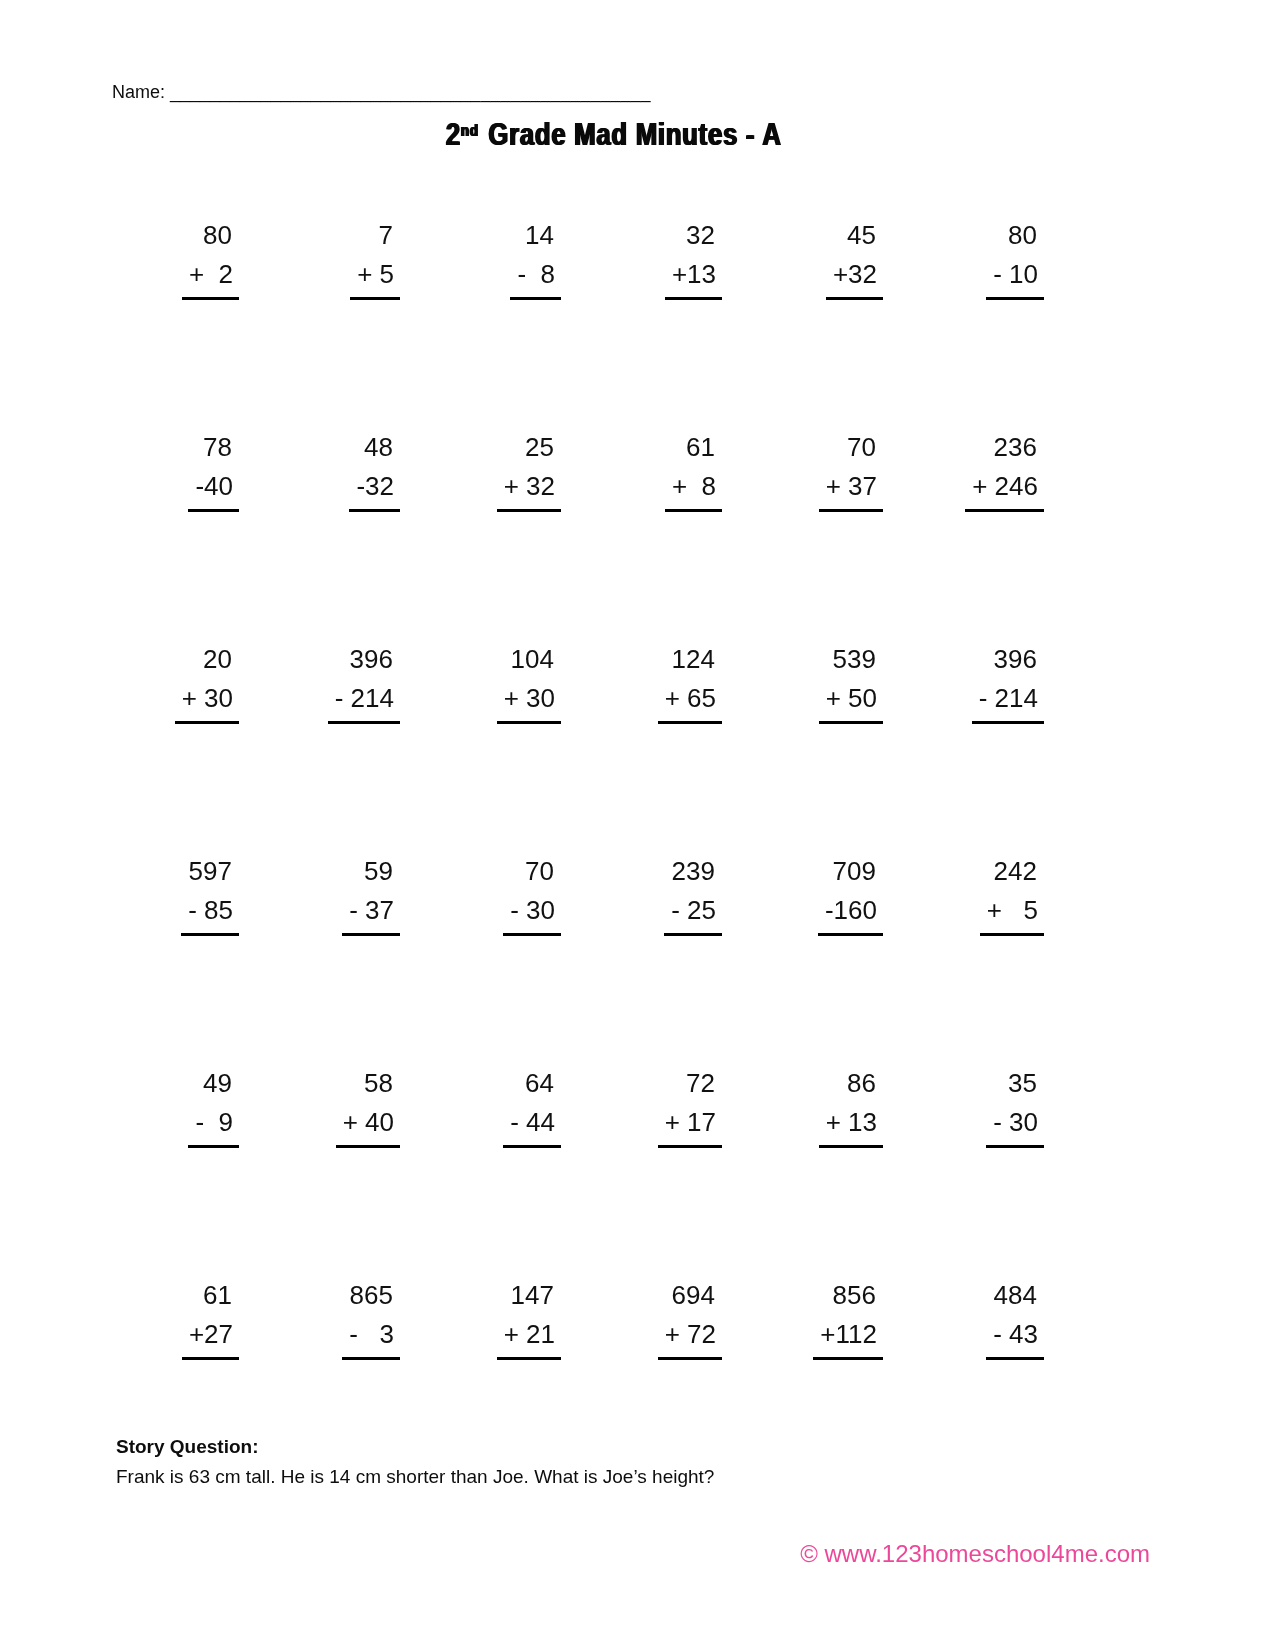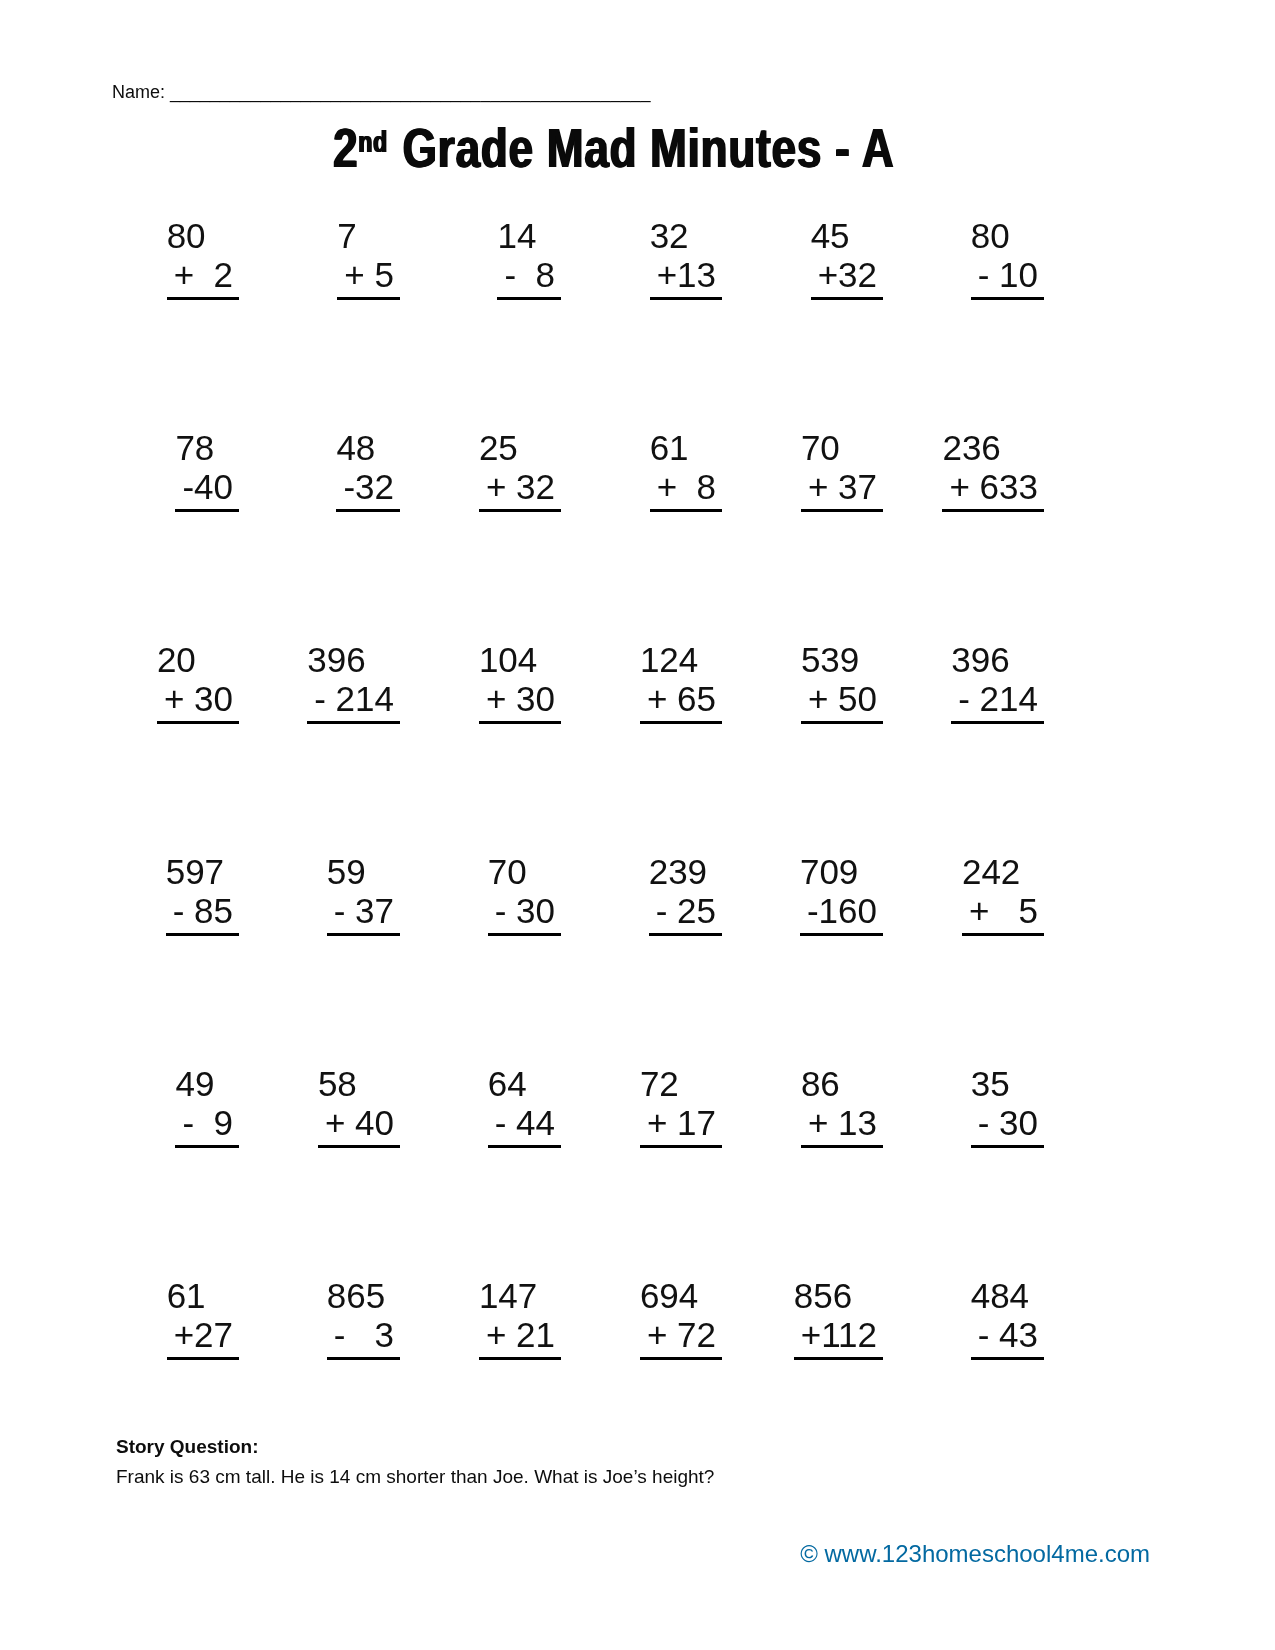--- a/index.html
+++ b/index.html
@@ -20,21 +20,21 @@
 
   
   .title {
     position: absolute;
     left: 0; top: 116px;
     width: 1275px;
     padding-right: 48px;
     box-sizing: border-box;
     margin: 0;
     text-align: center;
-    font-size: 55px;
+    font-size: 32px;
     font-weight: bold;
     color: #0a0a0a;
   }
   .title-inner {
     display: inline-block;
     transform: scaleX(0.80);
     transform-origin: 50% 50%;
     letter-spacing: 1px;
     text-shadow: 1.1px 0 0 #0a0a0a, -1.1px 0 0 #0a0a0a;
     white-space: pre;
@@ -52,22 +52,22 @@
     position: absolute;
     left: 81px; top: 216px;
     width: 966px;
     display: grid;
     grid-template-columns: repeat(6, 161px);
     grid-auto-rows: 212px;
   }
   .cell { text-align: right; padding-right: 10px; }
   .prob {
     display: inline-block;
-    text-align: left;
-    font-size: 35px;
+    text-align: right;
+    font-size: 26px;
     line-height: 39px;
     color: #111111;
   }
   .prob .top { display: block; white-space: pre; }
   .prob .bottom {
     display: inline-block;
     white-space: pre;
     border-bottom: 3px solid #000000;
     padding: 0 6px 3px 7px;
     margin-right: -7px;
@@ -75,21 +75,21 @@
 
   
   .story { position: absolute; left: 72px; top: 1432px; font-size: 19px; line-height: 30px; margin-left: 44px; }
   .story-label { font-weight: bold; }
 
   
   .copyright {
     position: absolute;
     right: 125px; top: 1540px;
     font-size: 24px;
-    color: #0369a1;
+    color: #ec4899;
   }
 </style>
 </head>
 <body>
 
 <div class="page">
 
   <div class="name-block">
     <span>Name: </span><span class="fill-line">________________________________________________</span>
   </div>
@@ -161,21 +161,21 @@
     </div>
 
     <div class="cell">
       <div class="prob">
         <span class="top">70</span><span class="bottom">+ 37</span>
       </div>
     </div>
 
     <div class="cell">
       <div class="prob">
-        <span class="top">236</span><span class="bottom">+ 633</span>
+        <span class="top">236</span><span class="bottom">+ 246</span>
       </div>
     </div>
 
     <div class="cell">
       <div class="prob">
         <span class="top">20</span><span class="bottom">+ 30</span>
       </div>
     </div>
 
     <div class="cell">

